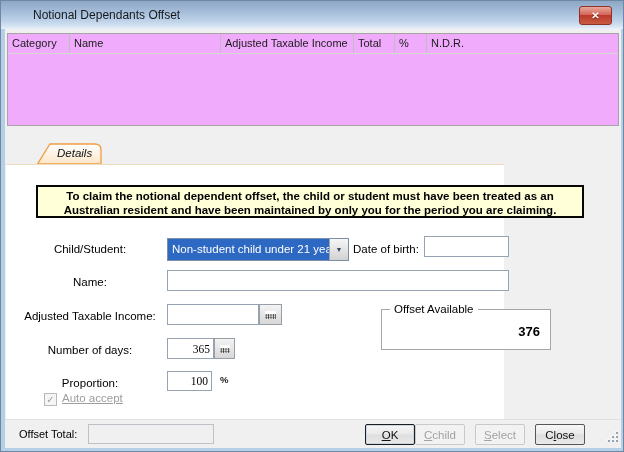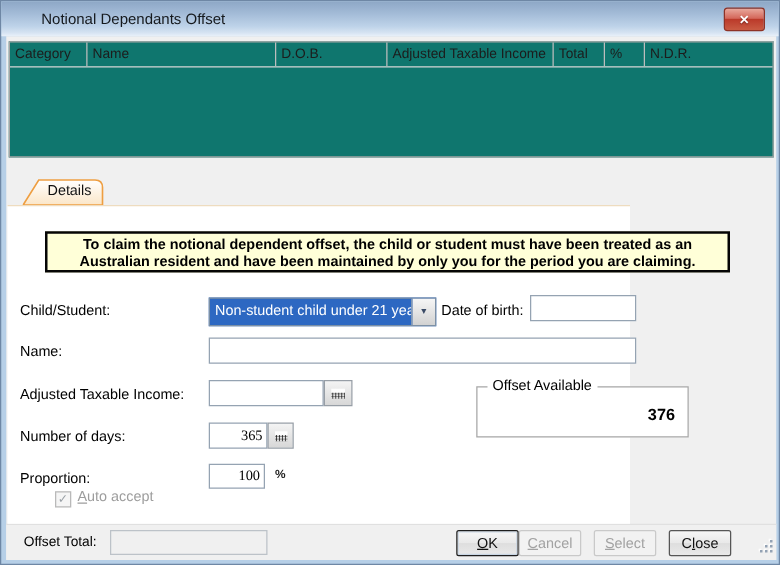--- a/index.html
+++ b/index.html
@@ -24,47 +24,47 @@
     border:1px solid #8e3226;border-radius:3px;
     display:flex;align-items:center;justify-content:center;
     color:#fff;font-size:10px;font-weight:bold;text-shadow:0 1px 1px rgba(60,0,0,.6);
     cursor:default;
   }
   
   .client{position:absolute;left:4px;top:28px;width:616px;height:419px;background:#f0f0f0;}
   
   .table{
     position:absolute;left:2px;top:4px;width:612px;height:93px;
-    background:#0f766e;border:1px solid #a5a5a5;
+    background:#f0abfc;border:1px solid #a5a5a5;
   }
   .thead{display:flex;height:20px;border-bottom:1px solid #d6d6d6;}
   .th{
     font-size:11px;color:#1c1c1c;padding:3px 0 0 4px;
     border-left:1px solid #bdbdbd;overflow:hidden;white-space:nowrap;
   }
   .th:first-child{border-left:none;}
   .c0{width:61px;} .c1{width:151px;} .c2{width:89px;} .c3{width:133px;}
   .c4{width:41px;} .c5{width:32px;} .c6{flex:1;}
   
-  .tab{position:absolute;left:13px;top:114px;width:66px;height:21px;z-index:3;}
+  .tab{position:absolute;left:32px;top:114px;width:66px;height:21px;z-index:3;font-style:italic;}
   .tab svg{position:absolute;left:0;top:0;}
   .tab-label{position:absolute;left:20px;top:4px;font-size:11.5px;color:#111;}
   
   .panel{
     position:absolute;left:1px;top:135px;width:498px;height:255px;
     background:#ffffff;border-top:1px solid #eedcbf;z-index:2;
   }
   .notice{
     position:absolute;left:30px;top:20px;width:548px;height:33px;
     background:#ffffd8;border:2px solid #050505;
     font-size:11.5px;font-weight:bold;color:#000;
     text-align:center;line-height:14px;padding-top:2px;
   }
   .flabel{
-    position:absolute;left:10px;width:148px;text-align:left;
+    position:absolute;left:10px;width:148px;text-align:center;
     font-size:11.5px;color:#000;white-space:nowrap;
   }
   .txt{
     position:absolute;height:21px;border:1px solid #95a3b2;background:#fff;
     font-family:Liberation Serif, serif;font-size:11.5px;color:#000;
     padding:0 3px;outline:none;
   }
   .combo{
     position:absolute;left:161px;top:73px;width:182px;height:23px;
     border:1px solid #7c90a5;background:#2d68c2;display:flex;
@@ -99,21 +99,21 @@
     position:absolute;right:10px;top:14px;font-size:13px;font-weight:bold;color:#000;
   }
   .pct{position:absolute;left:214px;top:209px;font-size:9.5px;font-weight:bold;color:#222;}
   .checkbox{
     position:absolute;left:38px;top:228px;width:13px;height:13px;
     border:1px solid #b9b9b9;background:#f5f5f5;
     display:flex;align-items:center;justify-content:center;
     font-size:10px;color:#9aa0a6;line-height:11px;
   }
   .check-label{
-    position:absolute;left:56px;top:227px;font-size:11.5px;color:#9d9d9d;white-space:nowrap;
+    position:absolute;left:56px;top:227px;font-size:11.5px;color:#9d9d9d;white-space:nowrap;text-decoration:underline;
   }
   .mn{text-decoration:underline;}
   
   .footer{
     position:absolute;left:0;top:390px;width:616px;height:29px;background:#f0f0f0;
     border-top:1px solid #e0e0e0;
   }
   .ftr-label{position:absolute;left:14px;top:8px;font-size:11px;color:#000;}
   .ftr-input{
     position:absolute;left:83px;top:4px;width:126px;height:20px;
@@ -143,21 +143,20 @@
       <span>✕</span>
     </div>
   </div>
 
   <div class="client">
 
     <div class="table">
       <div class="thead">
         <div class="th c0">Category</div>
         <div class="th c1">Name</div>
-        <div class="th c2">D.O.B.</div>
         <div class="th c3">Adjusted Taxable Income</div>
         <div class="th c4">Total</div>
         <div class="th c5">%</div>
         <div class="th c6">N.D.R.</div>
       </div>
       <div></div>
     </div>
 
     <div class="tab">
       <svg width="66" height="21" viewBox="0 0 66 21">
@@ -216,21 +215,21 @@
     </div>
 
     <div class="footer">
       <div class="ftr-label">Offset Total:</div>
       <input class="ftr-input" disabled="" value="" style="">
 
       <div class="btn default" style="left:360px;">
           <span><span></span><span class="mn">O</span><span>K</span></span>
         </div>
       <div class="btn disabled" style="left:410px;">
-          <span><span></span><span class="mn">C</span><span>ancel</span></span>
+          <span><span></span><span class="mn">C</span><span>child</span></span>
         </div>
       <div class="btn disabled" style="left:470px;">
           <span><span></span><span class="mn">S</span><span>elect</span></span>
         </div>
       <div class="btn" style="left:530px;">
           <span><span>C</span><span class="mn">l</span><span>ose</span></span>
         </div>
 
       <div class="grip">
         <i style="right:0;top:0;"></i>

